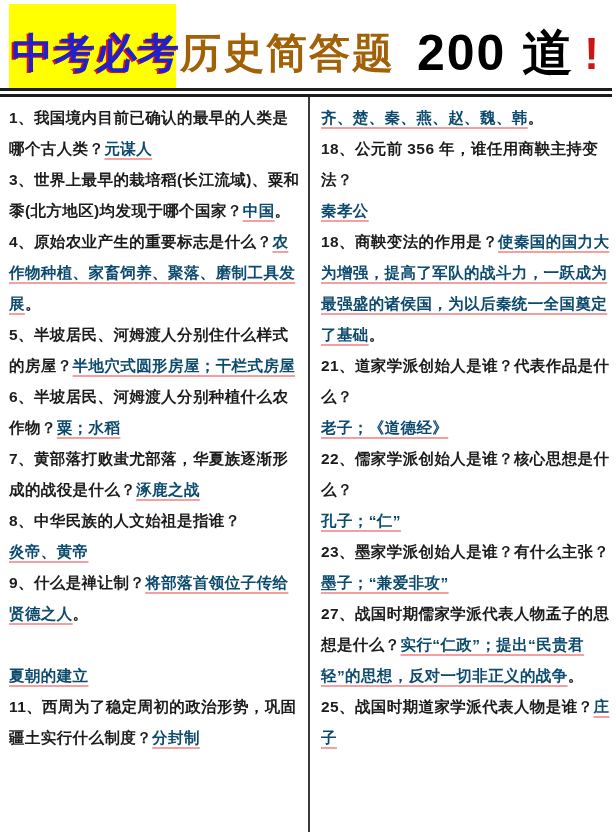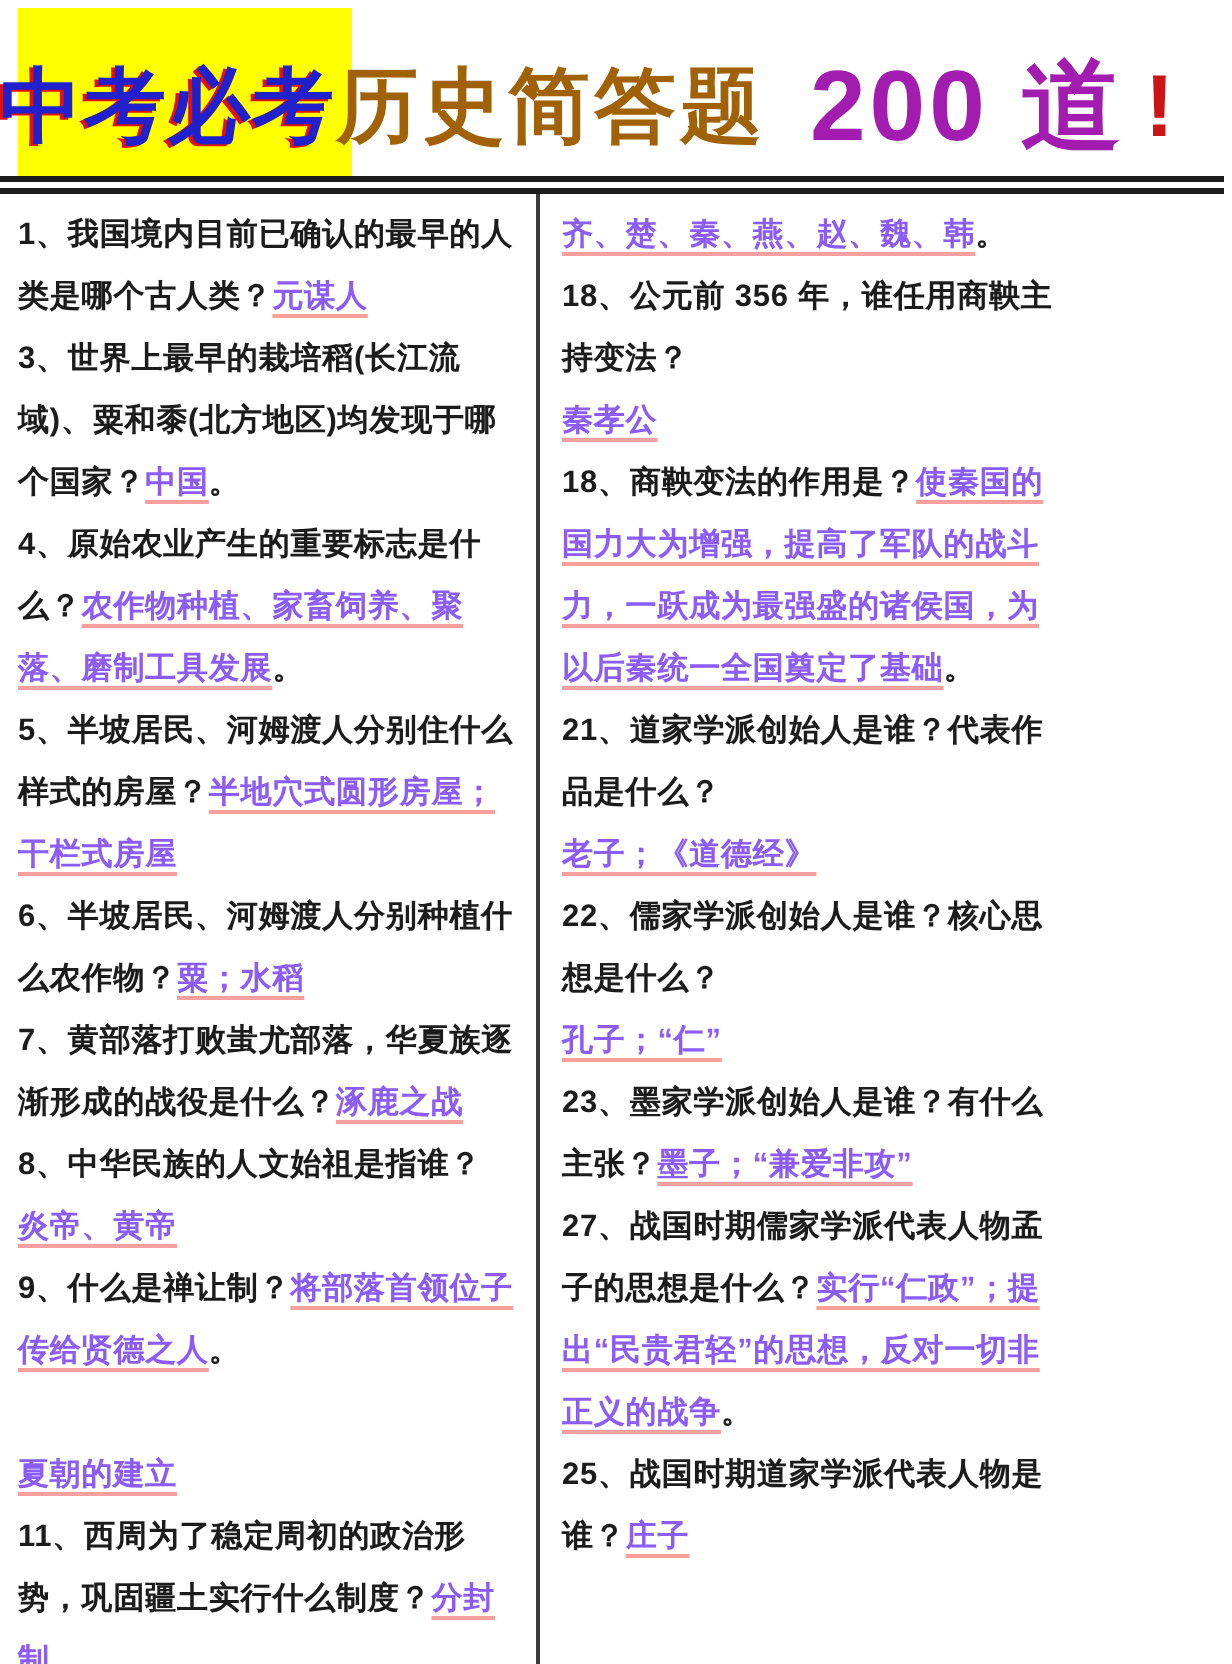--- a/index.html
+++ b/index.html
@@ -5,60 +5,60 @@
   html,body{margin:0;padding:0;background:#ffffff;}
   body{
     width:616px;height:832px;overflow:hidden;
     font-family:"Liberation Sans","DejaVu Sans",sans-serif;
     color:#1c1c1c;
   }
   
   .title-wrap{position:relative;height:97px;}
   .hl-box{position:absolute;left:9px;top:4px;width:167px;height:85px;background:#ffff00;}
   .title-row{
-    position:absolute;left:0;top:0;width:600px;height:88px;
+    position:absolute;left:12px;top:0;width:600px;height:88px;
     display:flex;align-items:flex-end;white-space:nowrap;
   }
   .t-hl{
     font-size:41px;font-weight:700;color:#2020cc;
     text-shadow:-2px 1px 0 #dd1111;
     position:relative;z-index:2;letter-spacing:1px;line-height:1;
     padding-bottom:14px;
   }
   .t-main{
     font-size:41px;font-weight:700;color:#a16207;
     letter-spacing:2px;line-height:1;padding-bottom:14px;z-index:2;
   }
   .t-count{
-    font-size:50px;font-weight:700;color:#a21caf;
+    font-size:50px;font-weight:700;color:#000000;
     margin-left:22px;line-height:1;padding-bottom:10px;z-index:2;letter-spacing:2px;
   }
   .t-bang{
     font-size:44px;font-weight:700;color:#cc1414;
     margin-left:10px;line-height:1;padding-bottom:12px;z-index:2;
   }
   
   .rule{position:absolute;left:0;top:88px;width:616px;height:9px;display:flex;}
   .rule .seg{height:9px;border-top:3px solid;border-bottom:3px solid;box-sizing:border-box;}
   .seg-red-left{width:176px;border-color:#cc1414;}
   .seg-black{width:216px;border-color:#111111;}
   .seg-red-right{width:220px;border-color:#cc1414;}
   
   .cols{display:flex;height:735px;}
   .col{
-    box-sizing:border-box;width:268px;
+    box-sizing:border-box;width:308px;
     padding:5px 6px 0 9px;
     font-size:15.5px;line-height:31px;font-weight:600;
     letter-spacing:0.4px;
   }
   .col-right{border-left:2px solid #3c3c3c;padding-left:11px;}
   p.qa{margin:0;padding:0;}
   .q{color:#1c1c1c;}
   .a{
-    color:#8b5cf6;
+    color:#0c4a6e;
     text-decoration:underline;
     text-decoration-color:#f59f9f;
     text-decoration-thickness:2px;
     text-underline-offset:4px;
   }
 </style>
 </head>
 <body>
 
 <div class="title-wrap">

